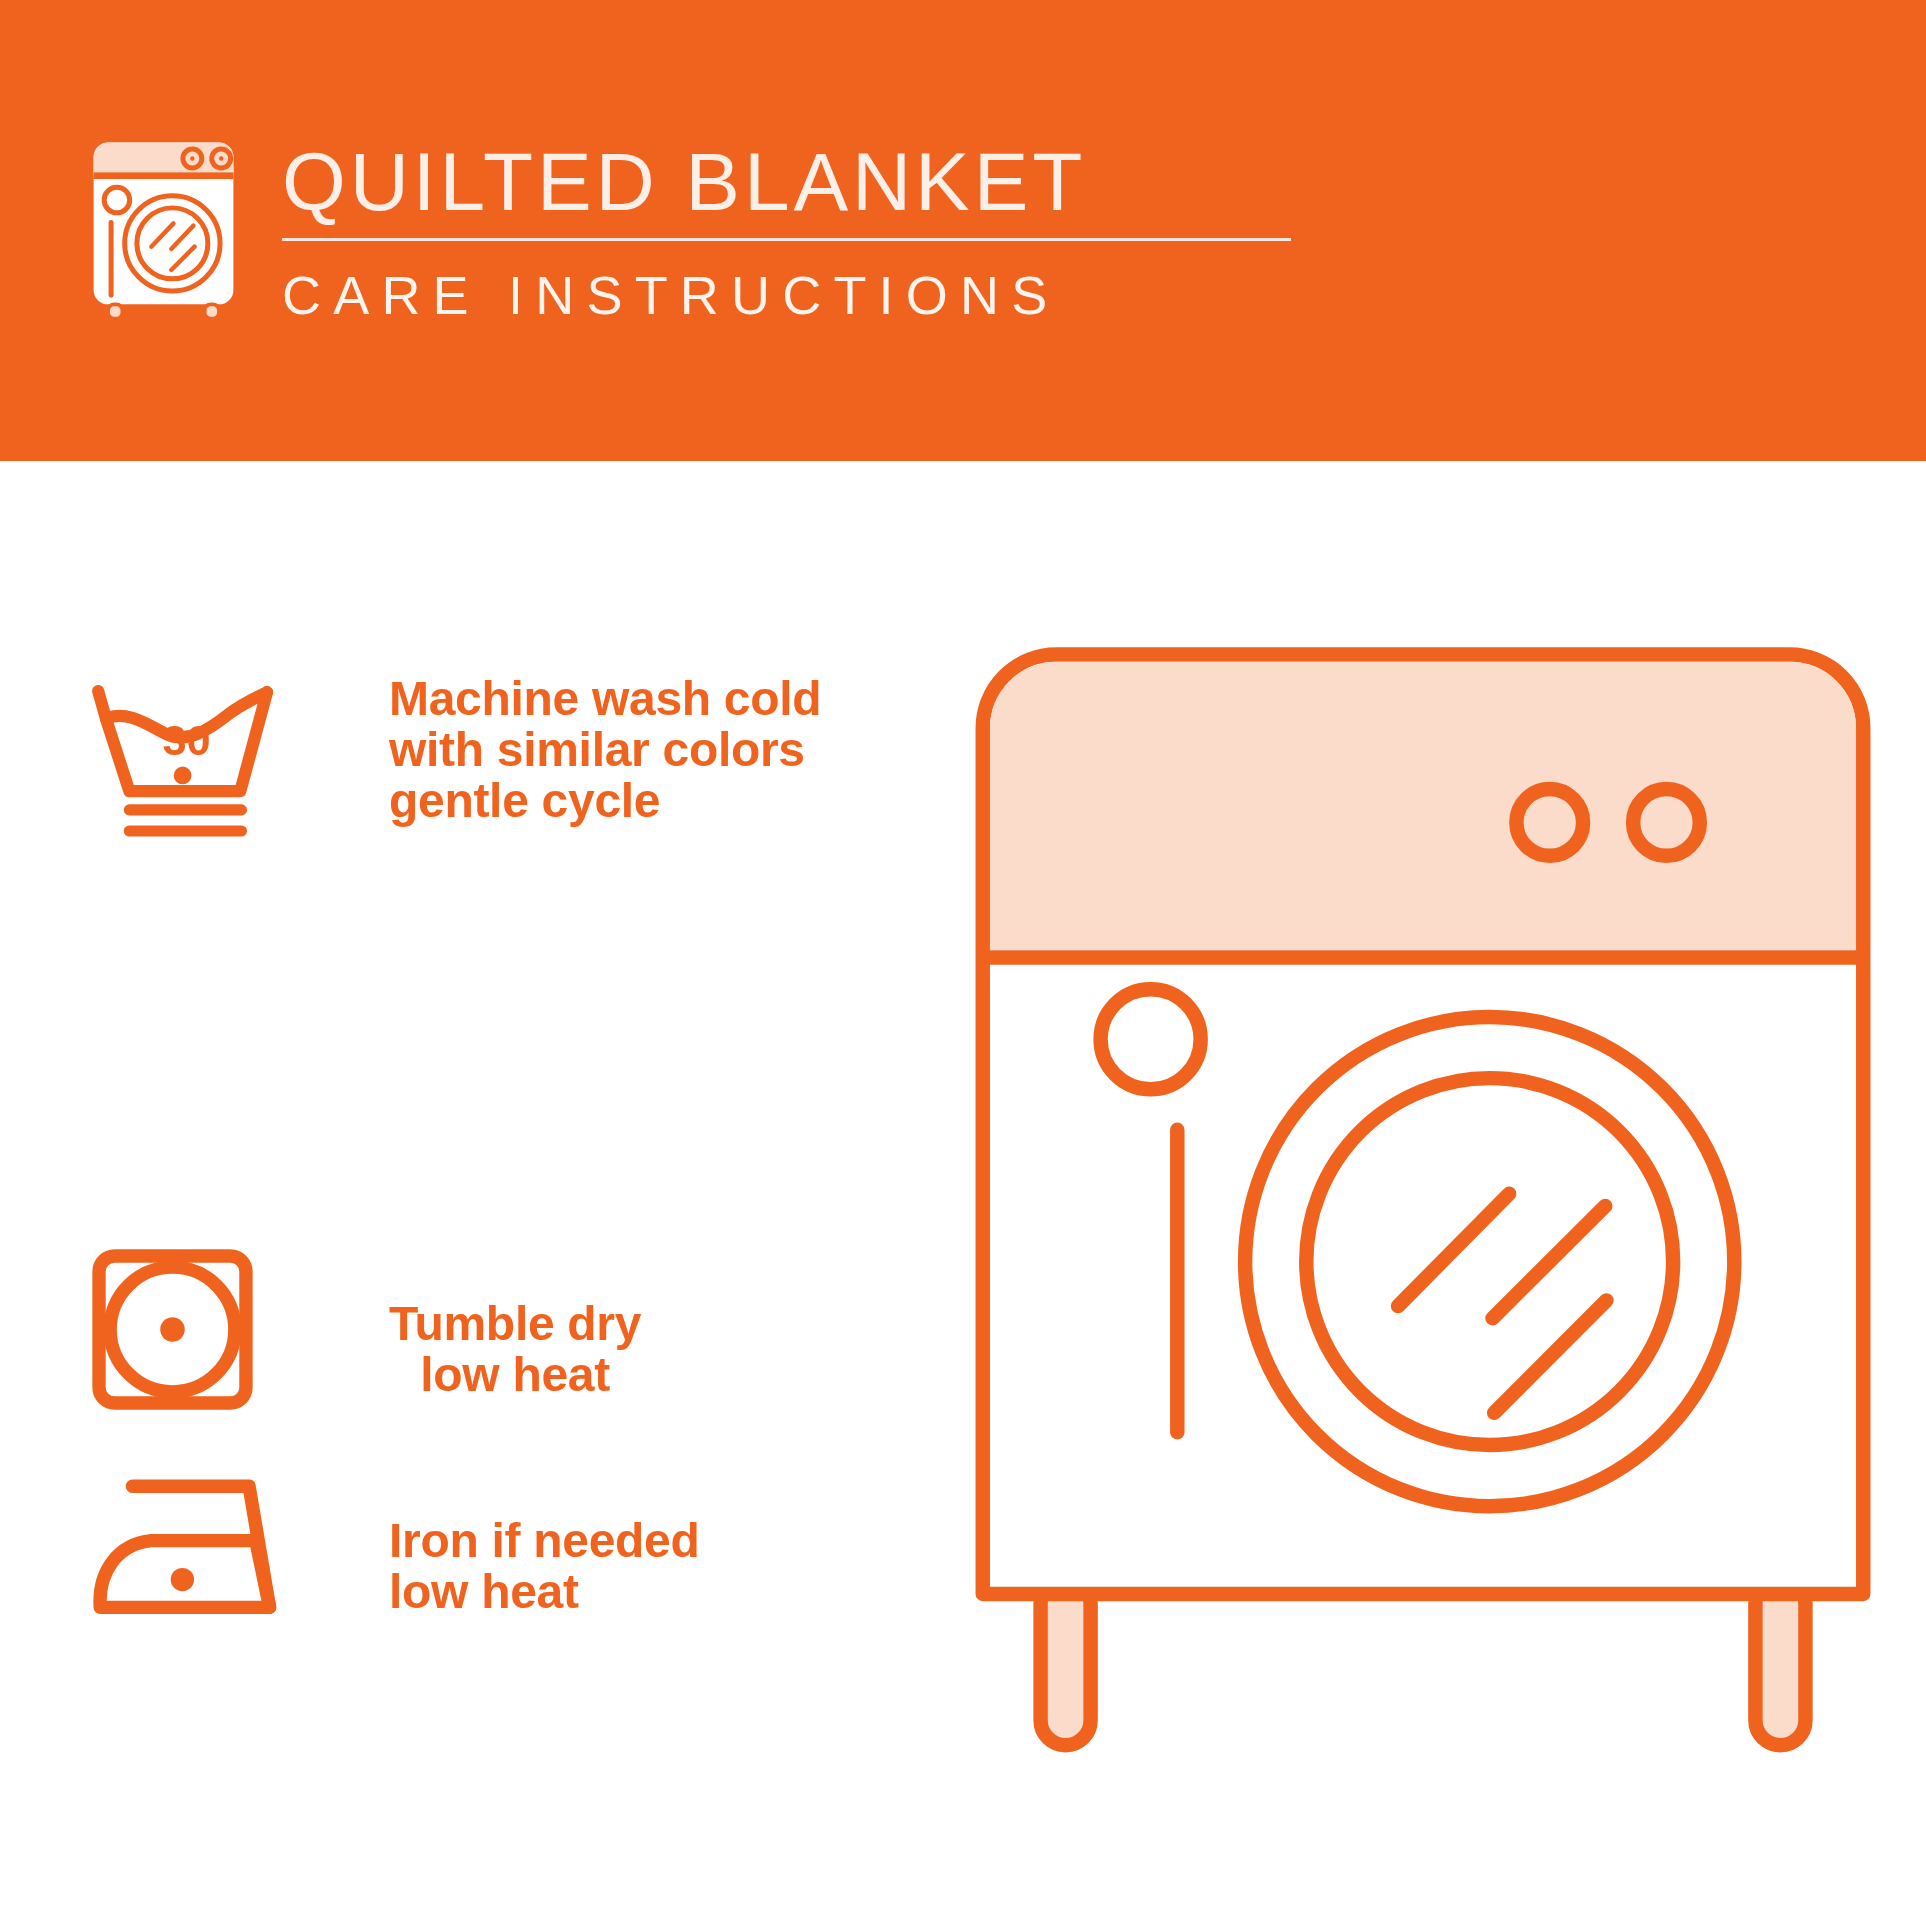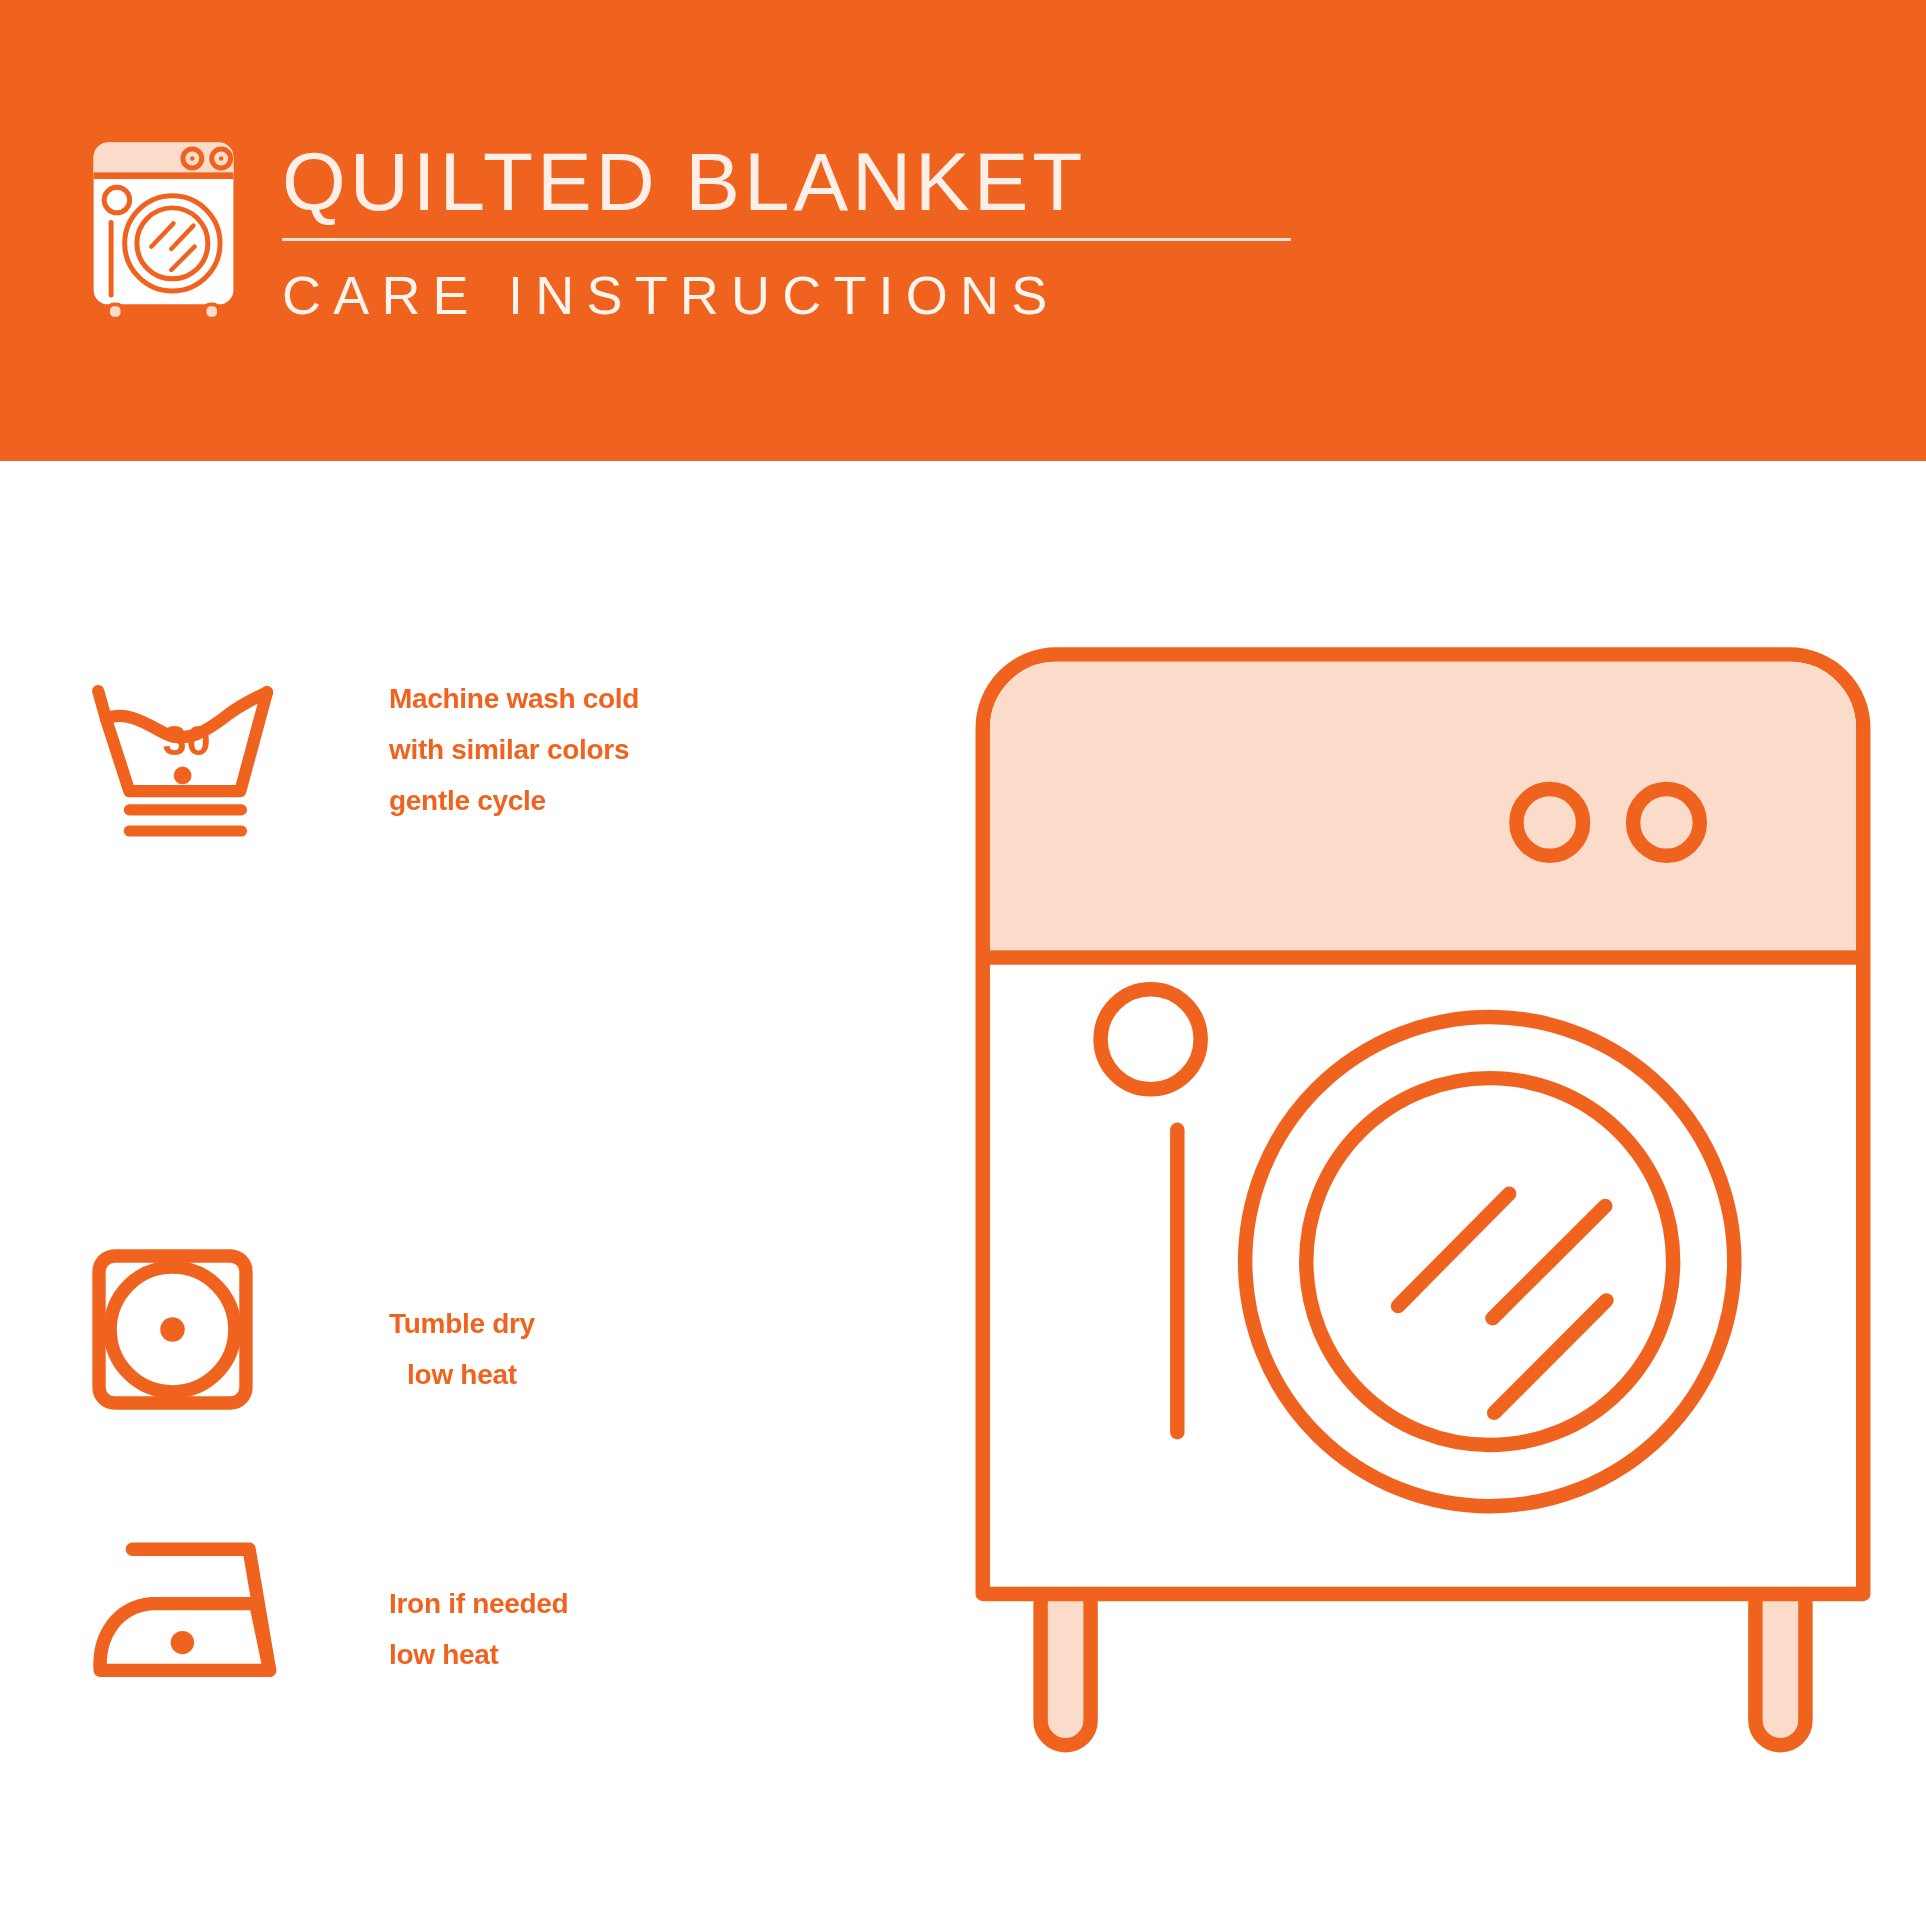--- a/index.html
+++ b/index.html
@@ -71,40 +71,40 @@
     width: 945px;
   }
   .care-symbol {
     position: absolute;
     left: 89px;
   }
   .care-text {
     position: absolute;
     left: 389px;
     color: #F0631E;
-    font-size: 28px;
+    font-size: 48px;
     line-height: 51px;
     font-weight: 700;
     letter-spacing: -0.3px;
     white-space: pre-line;
   }
 
   #row-0 { top: 673px; height: 261px; }
   #row-0 .care-symbol { top: 6.7px; }
   #row-0 .care-text   { top: 0px; }
 
   #row-1 { top: 934px; height: 289px; }
   #row-1 .care-symbol { top: 0px; }
   #row-1 .care-text   { top: 60px; }
 
   #row-2 { top: 1240px; height: 278px; text-align: center; }
   #row-2 .care-symbol { top: 5.6px; }
   #row-2 .care-text   { top: 58px; }
 
-  #row-3 { top: 1531px; height: 256px; }
+  #row-3 { top: 1468px; height: 256px; }
   #row-3 .care-symbol { top: 5.6px; }
   #row-3 .care-text   { top: 47px; }
 
   
   #machine-illustration {
     position: absolute;
     left: 967px;
     top: 639px;
     width: 912px;
     height: 1184px;

